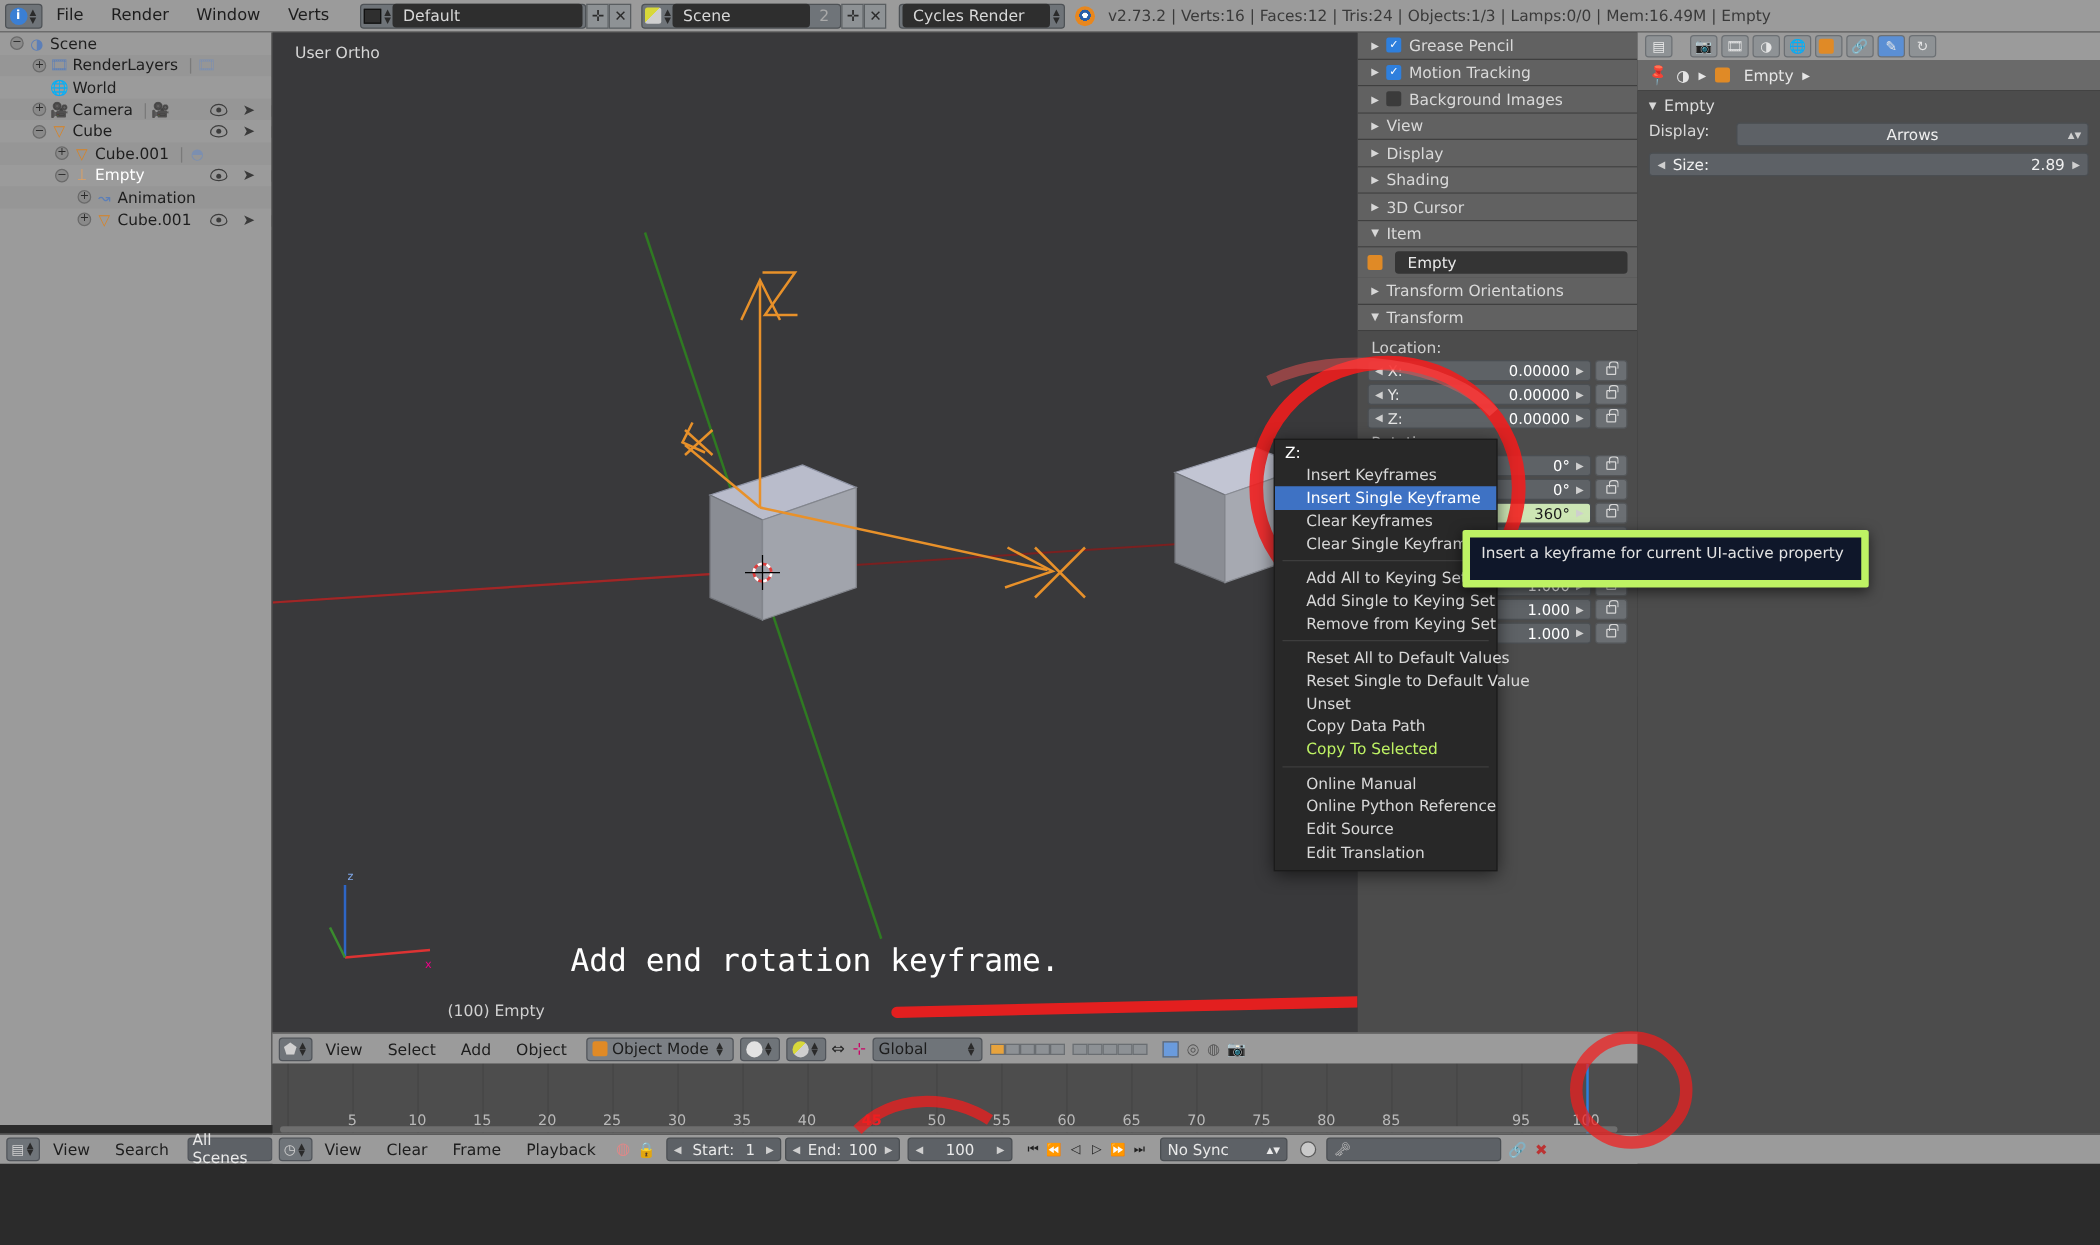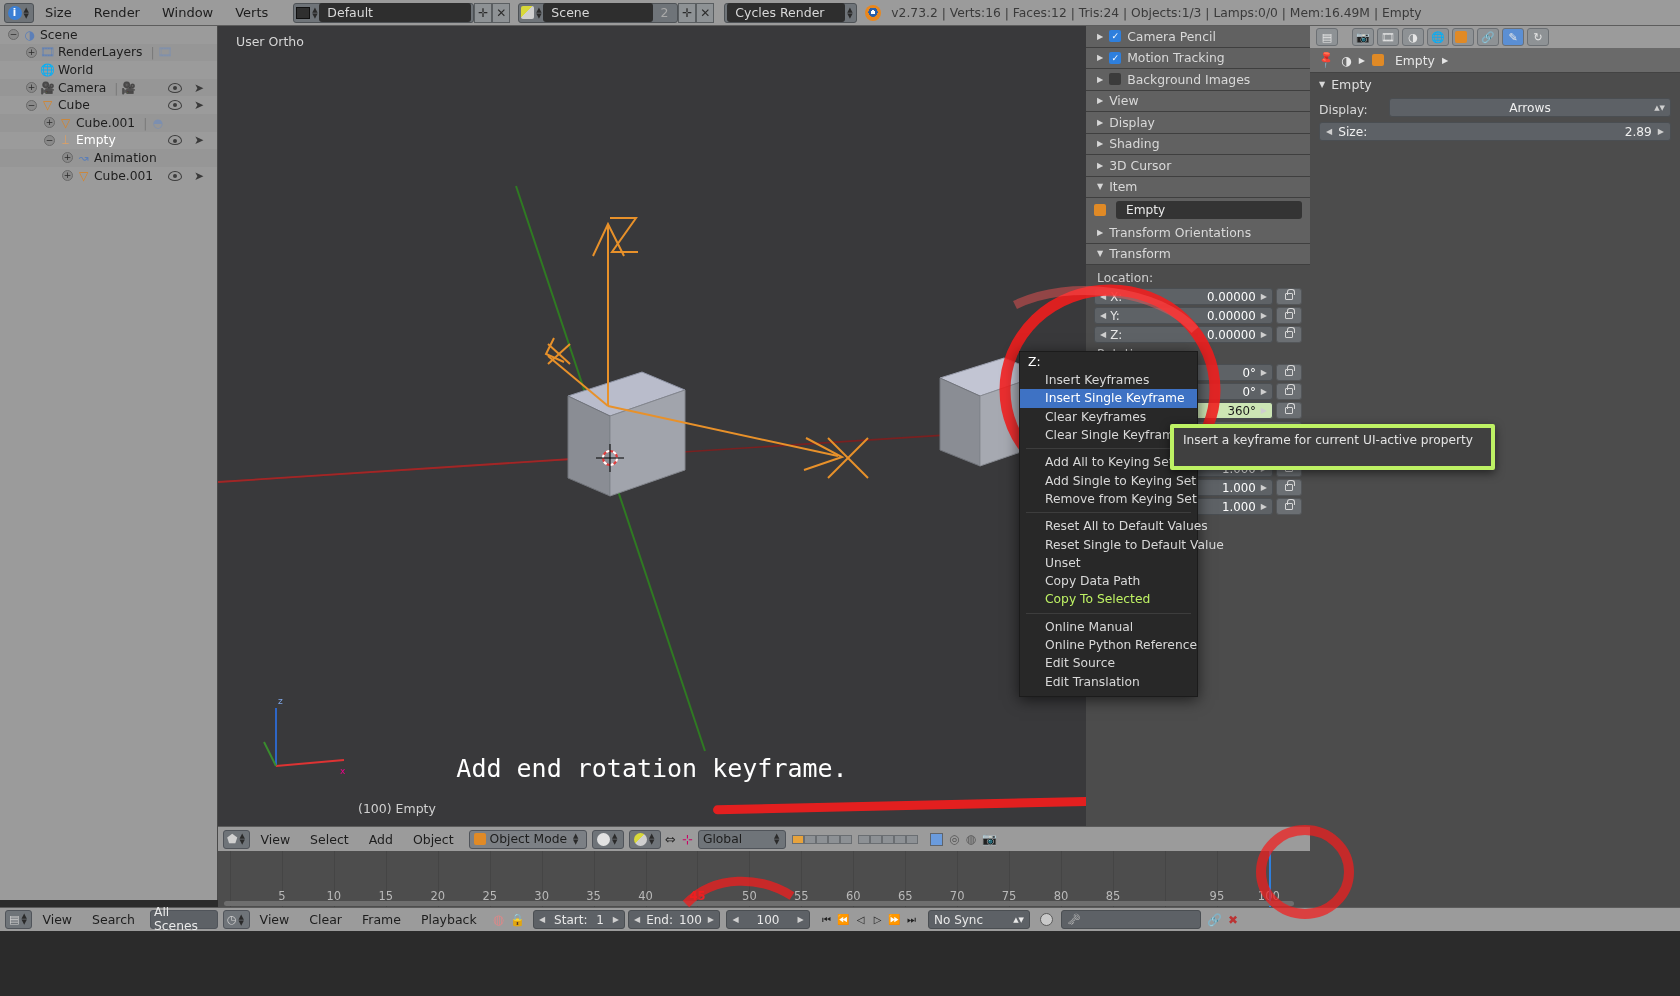--- a/index.html
+++ b/index.html
@@ -121,21 +121,21 @@
   .props { position:absolute; left:1310px; top:26px; width:370px; height:881px; background:#4c4c4c; }
   .props-tabs { height:22px; background:#9b9b9b; display:flex; align-items:center; padding-left:6px; gap:3px;}
   .ptab { width:22px;height:18px;border-radius:3px;background:#8e9295;border:1px solid #6c7074;
     display:flex;align-items:center;justify-content:center;font-size:11px;}
   .ptab.active { background:#5b8fd4; }
   .props-bread { height:25px; background:#6a6a6a; display:flex; align-items:center; gap:7px; padding-left:9px;
     font-size:12.4px; color:#e6e6e6; border-bottom:1px solid #434343; }
   .pin { color:#d8d8d8; font-size:12px; transform:rotate(-40deg); }
   .props-panel-head { height:22px; background:#4c4c4c; display:flex; align-items:center;
     padding-left:9px; font-size:12.6px; color:#dedede; }
-  .props-row { display:flex; align-items:flex-end; gap:8px; padding:3px 9px; }
+  .props-row { display:flex; align-items:flex-start; gap:8px; padding:3px 9px; }
   .props-lbl { width:62px; font-size:12.3px; color:#d8d8d8; }
   .props-drop { flex:1; height:19px; background:#5d6166; border:1px solid #4a4e52; border-radius:3px;
     display:flex; align-items:center; justify-content:center; font-size:12.2px; color:#efefef; position:relative;}
   .props-drop .dd { position:absolute; right:5px; font-size:7px; color:#cfcfcf; }
   .props-size { margin:2px 9px 0 9px; height:19px; background:#5d6166; border:1px solid #4a4e52;
     border-radius:3px; display:flex; align-items:center; justify-content:space-between;
     padding:0 6px; font-size:12.2px; color:#efefef; }
 
   
   .ctxmenu { position:absolute; left:1019px; top:351px; width:179px; background:#282828;
@@ -143,42 +143,42 @@
   .ctx-title { height:19px; display:flex; align-items:center; padding-left:8px;
     color:#ffffff; font-size:12.3px; }
   .ctx-item { height:18.3px; display:flex; align-items:center; padding-left:25px;
     color:#d8d8d8; font-size:12.3px; white-space:nowrap; }
   .ctx-item.hl { background:#3e72c4; color:#ffffff; }
   .ctx-item.dis { color:#bef264; }
   .ctx-sep { height:1px; background:#3d3d3d; margin:4px 6px; }
 
   
   .tooltip { position:absolute; left:1170px; top:424px; width:325px; height:46px;
-    background:#404040; border:4px solid #bef264; border-radius:2px; z-index:50;
+    background:#0f172a; border:6px solid #bef264; border-radius:2px; z-index:50;
     box-shadow:0 3px 10px rgba(0,0,0,.55); padding:5px 9px; }
   .tt-main { color:#e3e3e3; font-size:12.2px; }
   .tt-py { color:#8c8c8c; font-size:11px; font-family:"DejaVu Sans Mono","Liberation Mono",monospace; margin-top:3px;}
 
   
   .ink { position:absolute; z-index:30; pointer-events:none; }
 
   
   .scene { position:absolute; inset:0; }
 </style>
 </head>
 <body>
 
 <div class="root">
 
   <div class="topbar">
     <div class="tb-icon">
       <div class="blue-i">i</div>
       <span class="spin">▲<br>▼</span>
     </div>
-    <div class="tb-menu">Size</div>
+    <div class="tb-menu">File</div>
     <div class="tb-menu">Render</div>
     <div class="tb-menu">Window</div>
     <div class="tb-menu">Verts</div>
     <div class="tb-sep"></div>
 
     <div class="scr-box">
       <span style="display:inline-block;width:14px;height:12px;background:#2f2f2f;border:1px solid #111;"></span>
       <span class="spin">▲<br>▼</span>
       <div class="scr-field" style="width:152px;">Default</div>
     </div>
@@ -330,21 +330,21 @@
     <div class="vp-frame">(100) Empty</div>
     <div class="annot-text">Add end rotation keyframe.</div>
     <div class="annot-underline"></div>
   </div>
 
   <div class="npanel">
     <div id="np-sections">
         <div class="np-row">
           <span class="caret">▶</span>
           <span class="chk">✓</span>
-          <span>Camera Pencil</span>
+          <span>Grease Pencil</span>
         </div>
         <div class="np-row">
           <span class="caret">▶</span>
           <span class="chk">✓</span>
           <span>Motion Tracking</span>
         </div>
         <div class="np-row">
           <span class="caret">▶</span>
           <span class="chk off"></span>
           <span>Background Images</span>

